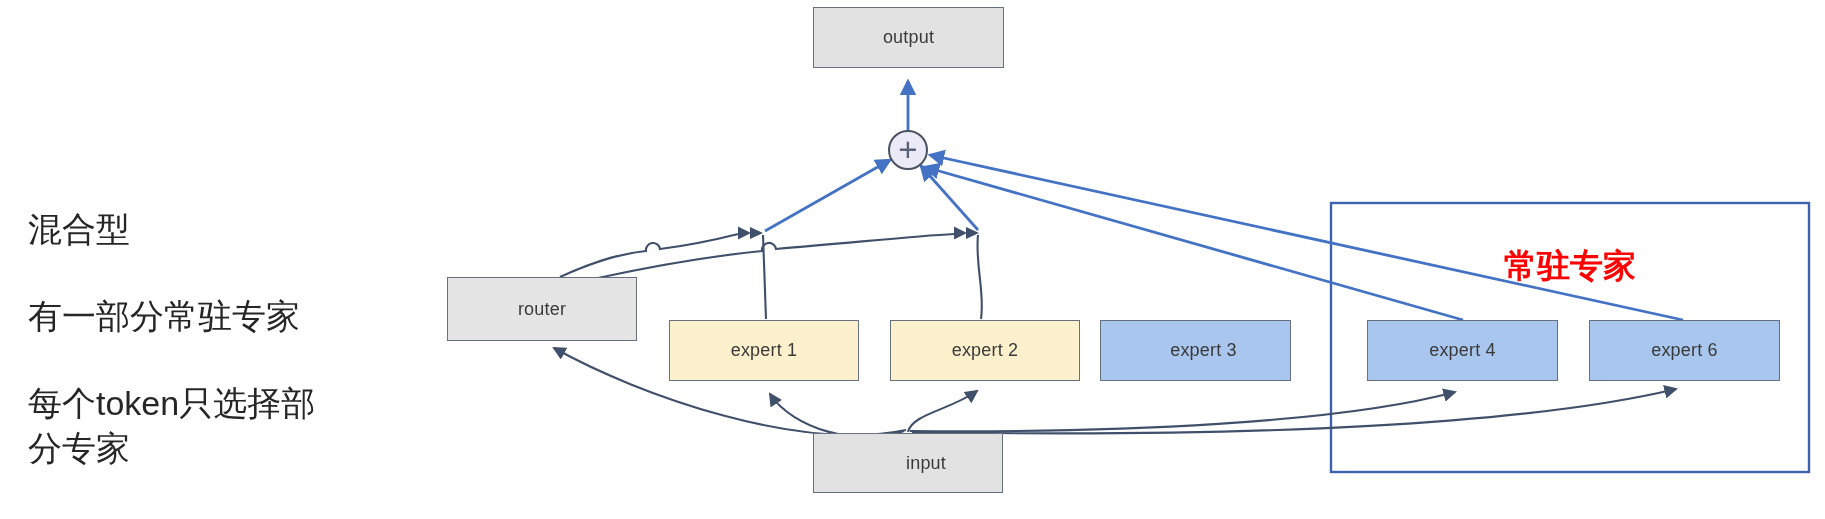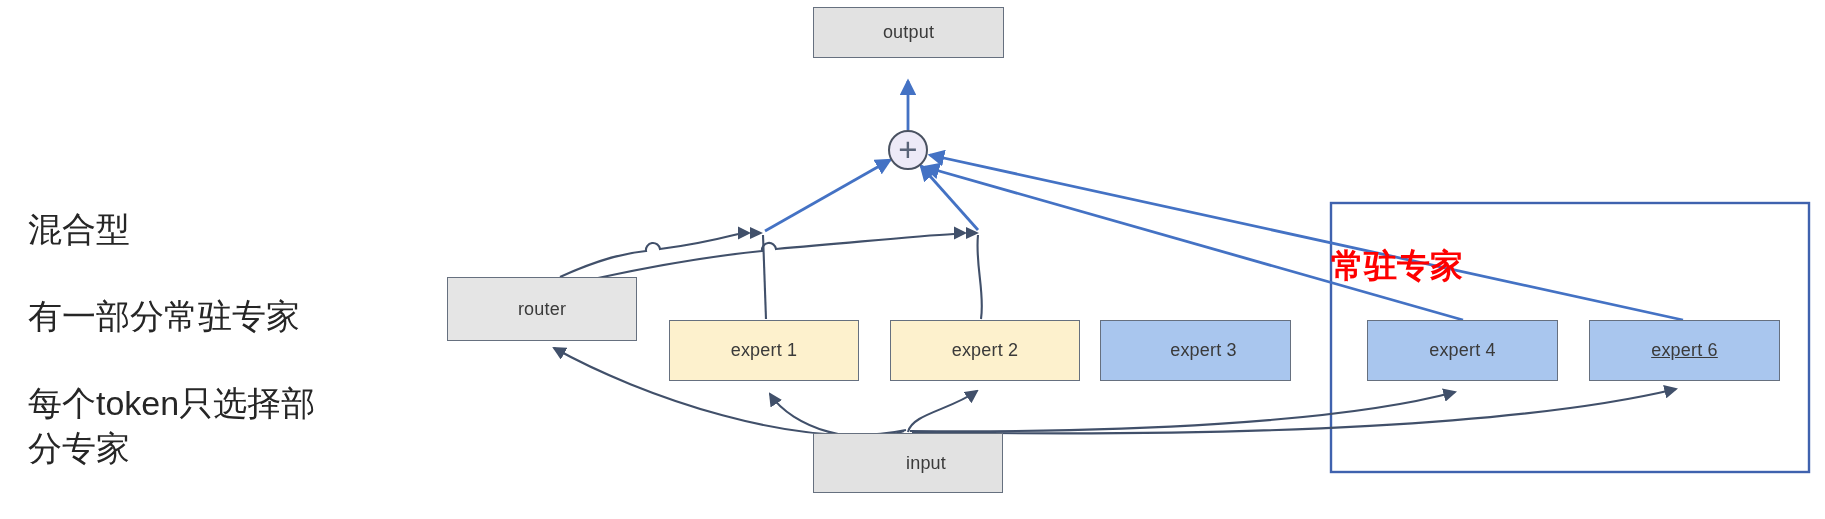--- a/index.html
+++ b/index.html
@@ -10,30 +10,30 @@
   #wire{position:absolute;left:0;top:0;width:1825px;height:519px;}
   .node{
     position:absolute;display:flex;align-items:center;justify-content:center;
     border:1.6px solid #66707f;box-sizing:border-box;
     font-size:18px;color:#3a3a3a;letter-spacing:0.2px;
   }
   .gray{background:#e2e2e2;}
   .pink{background:#e5e5e5;}
   .yellow{background:#fdf1cd;}
   .blue{background:#a9c6ee;}
-  #node-output{left:813px;top:7px;width:191px;height:51px;}
+  #node-output{left:813px;top:7px;width:191px;height:61px;}
   #node-router{left:447px;top:277px;width:190px;height:64px;}
   #node-expert1{left:669px;top:320px;width:190px;height:61px;}
   #node-expert2{left:890px;top:320px;width:190px;height:61px;}
   #node-expert3{left:1100px;top:320px;width:191px;height:61px;padding-left:16px;}
   #node-expert4{left:1367px;top:320px;width:191px;height:61px;}
-  #node-expert6{left:1589px;top:320px;width:191px;height:61px;text-decoration:underline;}
+  #node-expert6{left:1589px;top:320px;width:191px;height:61px;}
   #node-input{left:813px;top:433px;width:190px;height:60px;padding-left:36px;}
   #container-label{
-    position:absolute;left:1331px;top:244px;width:478px;
+    position:absolute;left:1331px;top:244px;width:478px;text-align:center;
     font-size:33px;font-weight:bold;color:#fe0000;
   }
   #side-notes{
     position:absolute;left:28px;top:200px;width:318px;
     font-size:34px;line-height:45px;color:#262626;
   }
   #side-notes p{margin:7px 0 42px 0;}
 </style>
 </head>
 <body>

